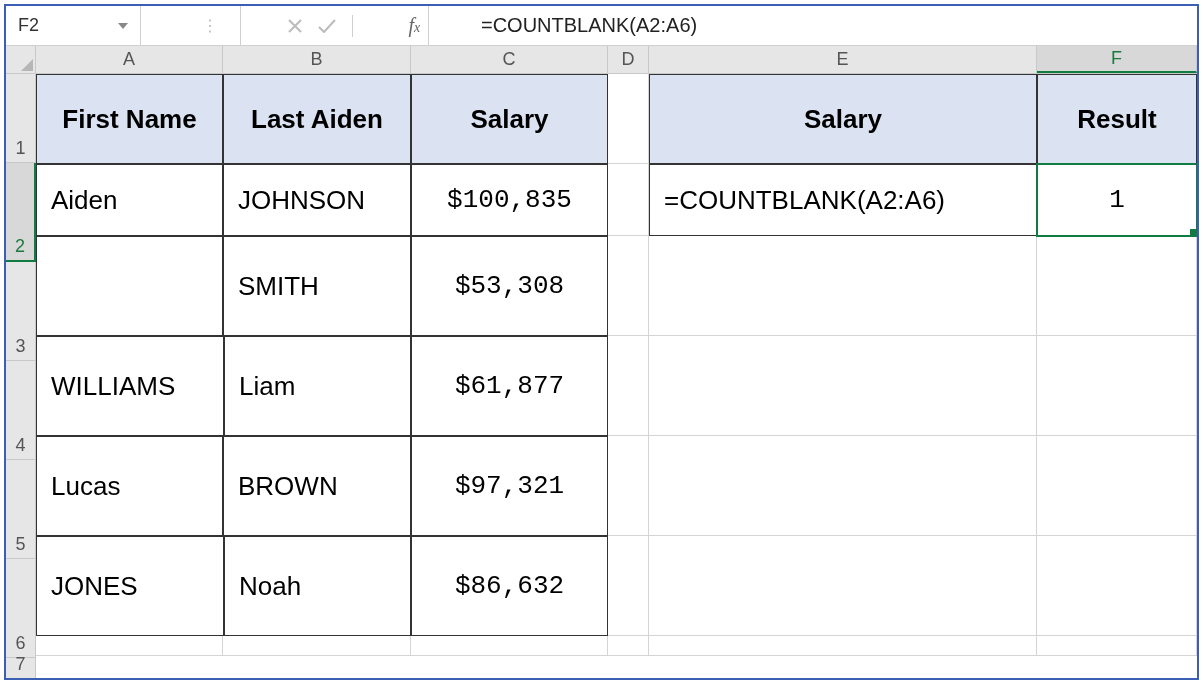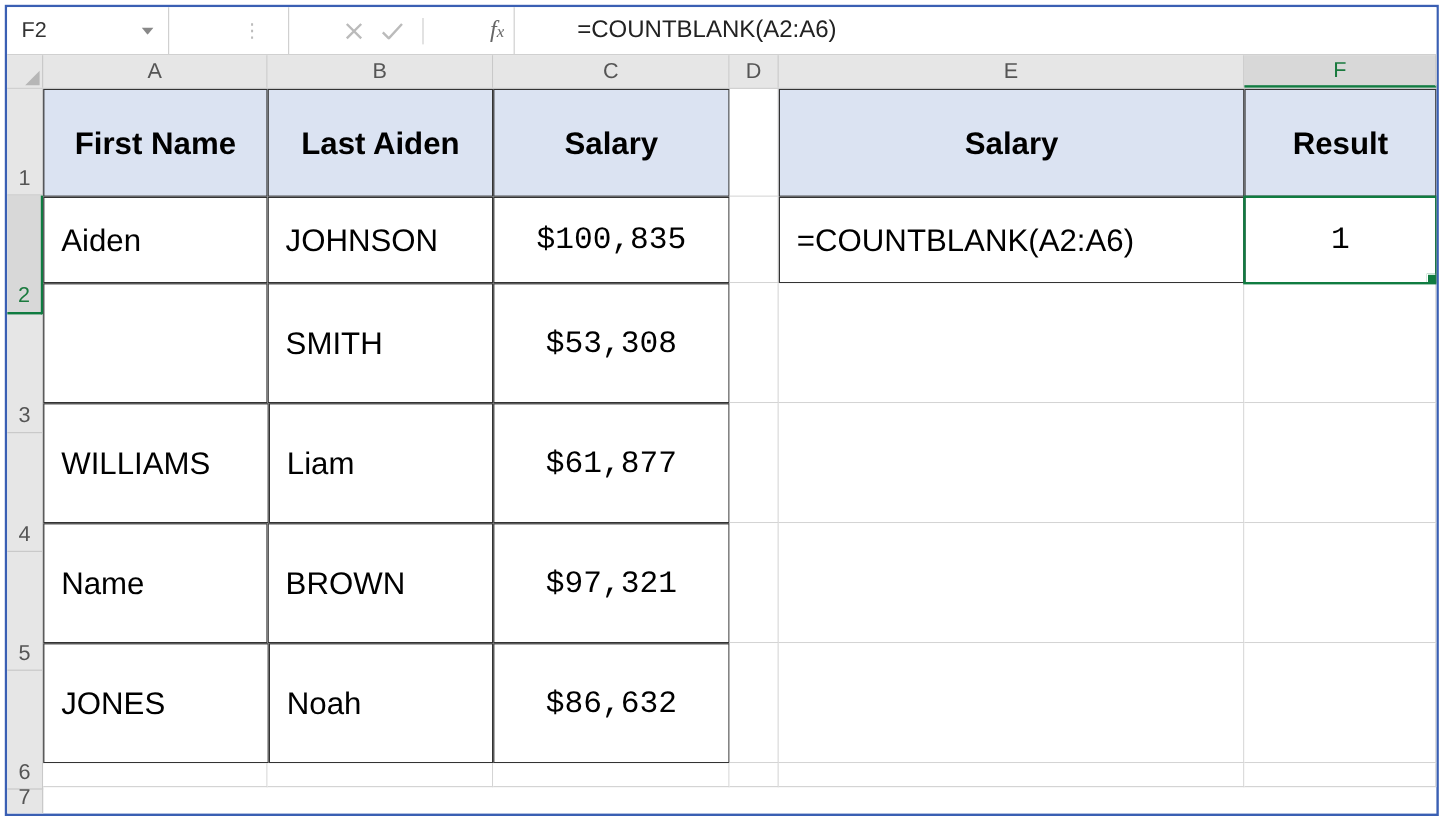--- a/index.html
+++ b/index.html
@@ -247,21 +247,21 @@
       <div class="row" style="height:100px">
         <div class="cell datacell left cB">WILLIAMS</div>
         <div class="cell datacell left cA">Liam</div>
         <div class="cell datacell center cC">$61,877</div>
         <div class="cell cD"></div>
         <div class="cell cE"></div>
         <div class="cell cF"></div>
       </div>
 
       <div class="row" style="height:100px">
-        <div class="cell datacell left cA">Name</div>
+        <div class="cell datacell left cA">Lucas</div>
         <div class="cell datacell left cB">BROWN</div>
         <div class="cell datacell center cC">$97,321</div>
         <div class="cell cD"></div>
         <div class="cell cE"></div>
         <div class="cell cF"></div>
       </div>
 
       <div class="row" style="height:100px">
         <div class="cell datacell left cB">JONES</div>
         <div class="cell datacell left cA">Noah</div>

